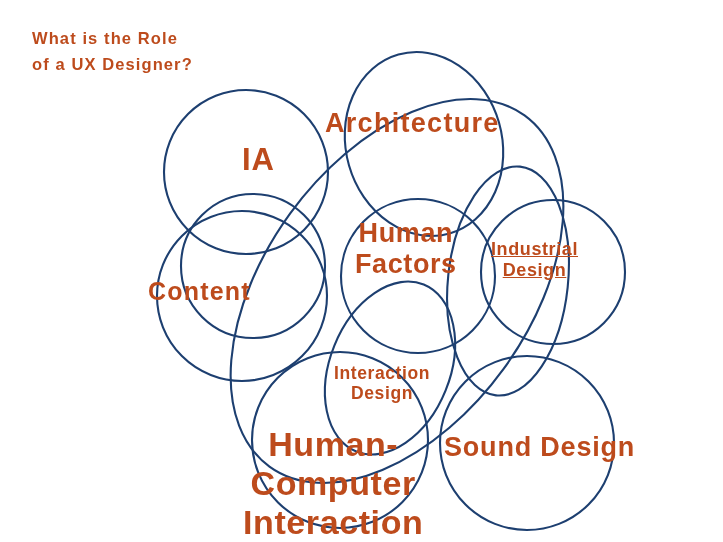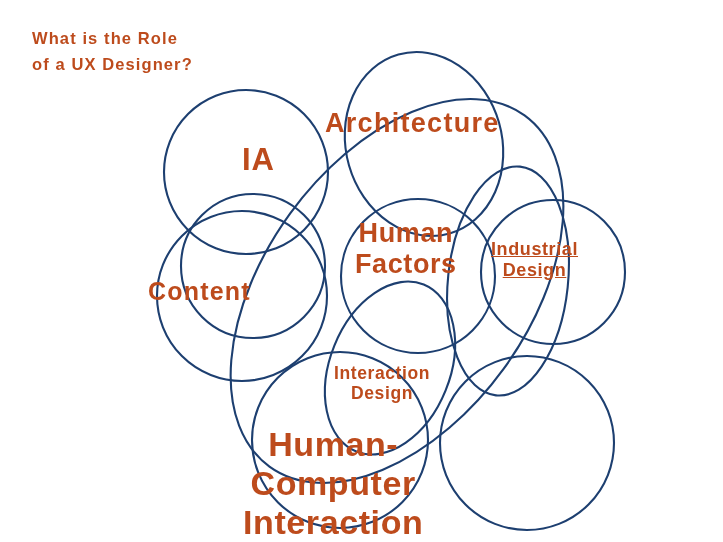--- a/index.html
+++ b/index.html
@@ -104,16 +104,17 @@
     <div class="lbl lbl-content">Content</div>
 
     <div class="lbl lbl-hf"><span>Human</span><br><span>Factors</span></div>
 
     <div class="lbl lbl-ind"><span>Industrial</span><br><span>Design</span></div>
 
     <div class="lbl lbl-ixd"><span>Interaction</span><br><span>Design</span></div>
 
     <div class="lbl lbl-hci"><span>Human-</span><br><span>Computer</span><br><span>Interaction</span></div>
 
+    <div class="lbl lbl-sound">Sound Design</div>
 
   </div>
 
 </div>
 
 </body></html>

